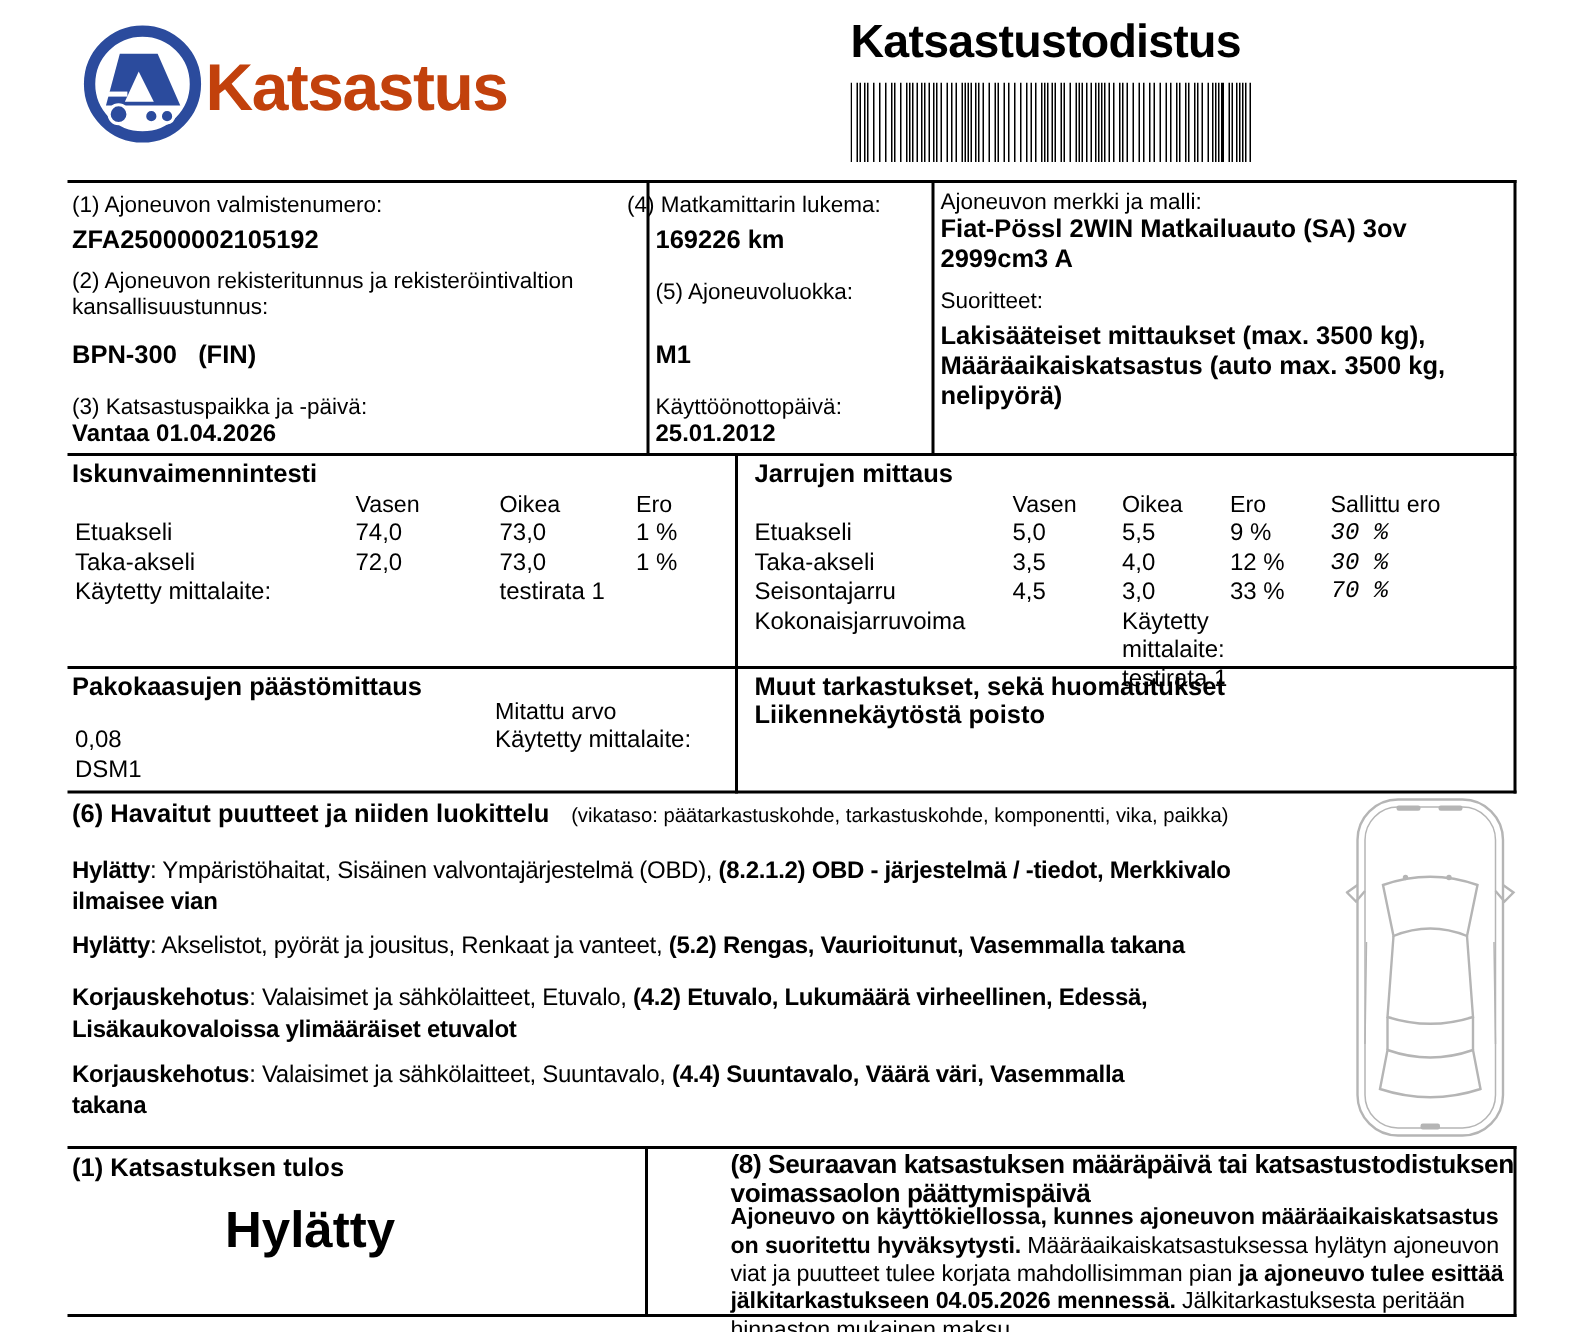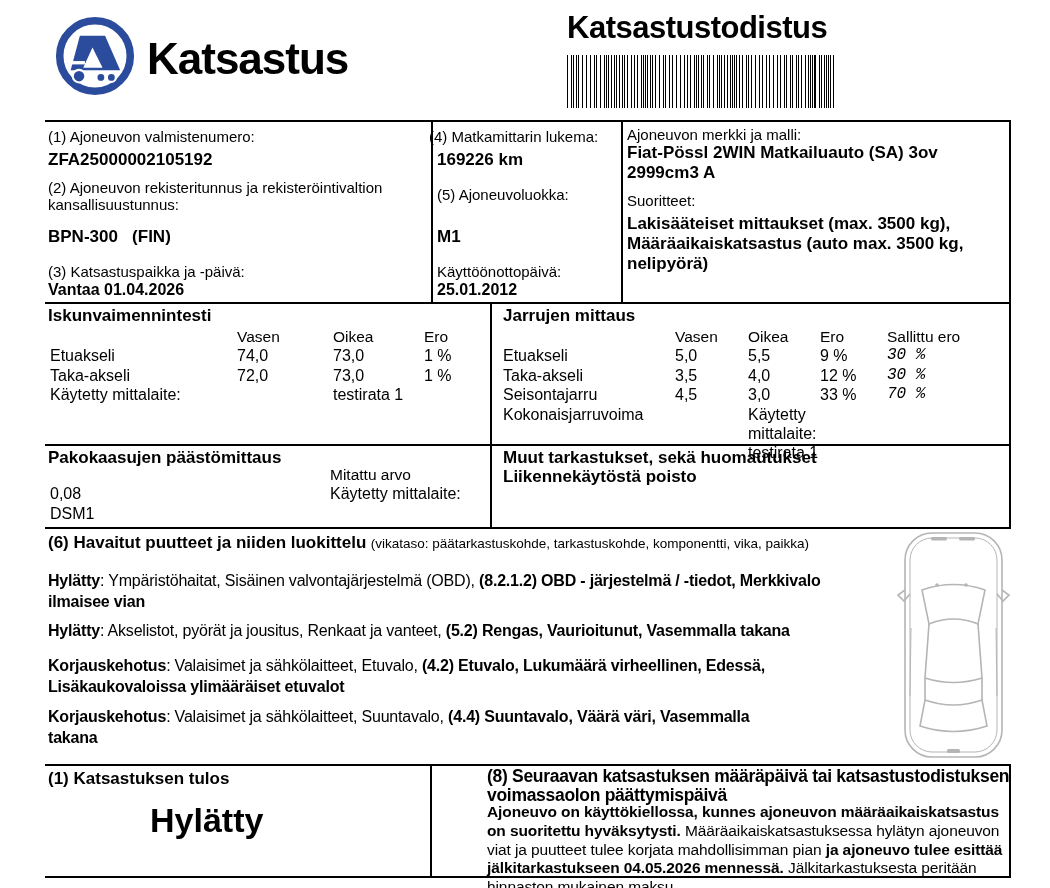--- a/index.html
+++ b/index.html
@@ -13,21 +13,21 @@
   .vline{position:absolute;width:2px;background:#000;}
   .lbl{font-size:15px;line-height:17px;}
   .val{font-size:17px;font-weight:bold;line-height:19px;}
   .b{font-weight:bold;}
   .i{font-style:italic;font-family:Liberation Mono, monospace;}
   .prewrap{white-space:pre-wrap;}
   .sect-title{font-size:17px;font-weight:bold;}
 
   
   .logo-wrap{left:53px;top:14px;display:flex;align-items:center;}
-  .logo-text{font-size:44px;font-weight:bold;letter-spacing:-1px;color:#000000;margin-left:10px;margin-top:6px;}
+  .logo-text{font-size:44px;font-weight:bold;letter-spacing:-1px;color:#c2410c;margin-top:6px;}
   .doc-title{left:567px;top:10px;font-size:31px;font-weight:bold;letter-spacing:-0.5px;}
   .barcode{left:567px;top:55px;width:305px;height:53px;display:flex;overflow:hidden;}
   .barcode div{background:#000;height:100%;flex:none;}
 
   
   .mgrid{display:grid;font-size:16px;line-height:19.4px;}
   .mgrid .hdr{font-size:15.5px;}
   .susp-grid{left:50px;top:327px;grid-template-columns:187px 96px 91px 76px;}
   .brake-grid{left:503px;top:327px;grid-template-columns:172px 73px 72px 67px 118px;}
   .emis-grid{left:50px;top:465px;grid-template-columns:280px 160px;}
@@ -166,21 +166,21 @@
 
 <div class="abs lbl" style="left:48px;top:128px">(1) Ajoneuvon valmistenumero:</div>
 <div class="abs val" style="left:48px;top:150px">ZFA25000002105192</div>
 
 <div class="abs lbl" style="left:48px;top:179px;width:375px">(2) Ajoneuvon rekisteritunnus ja rekisteröintivaltion kansallisuustunnus:</div>
 <div class="abs val prewrap" style="left:48px;top:227px">BPN-300   (FIN)</div>
 
 <div class="abs lbl" style="left:48px;top:263px">(3) Katsastuspaikka ja -päivä:</div>
 <div class="abs val" style="left:48px;top:280px;font-size:16px">Vantaa 01.04.2026</div>
 
-<div class="abs lbl" style="left:429px;top:128px">(4) Matkamittarin lukema:</div>
+<div class="abs lbl" style="left:418px;top:128px">(4) Matkamittarin lukema:</div>
 <div class="abs val" style="left:437px;top:150px">169226 km</div>
 
 <div class="abs lbl" style="left:437px;top:186px">(5) Ajoneuvoluokka:</div>
 <div class="abs val" style="left:437px;top:227px">M1</div>
 
 <div class="abs lbl" style="left:437px;top:263px">Käyttöönottopäivä:</div>
 <div class="abs val" style="left:437px;top:280px;font-size:16px">25.01.2012</div>
 
 <div class="abs lbl" style="left:627px;top:126px">Ajoneuvon merkki ja malli:</div>
 <div class="abs val" style="left:627px;top:143px;width:370px;line-height:20px">Fiat-Pössl 2WIN Matkailuauto (SA) 3ov 2999cm3 A</div>
@@ -251,21 +251,21 @@
   <div>0,08</div>
   <div>Käytetty mittalaite:</div>
   <div>DSM1</div>
 </div>
 
 <div class="abs sect-title" style="left:503px;top:448px;width:500px;line-height:19px">Muut tarkastukset, sekä huomautukset</div>
 <div class="abs sect-title" style="left:503px;top:467px">Liikennekäytöstä poisto</div>
 
 <div class="abs" style="left:48px;top:533px">
   <span class="sect-title">(6) Havaitut puutteet ja niiden luokittelu</span>
-  <span style="font-size:13.5px;margin-left:0">(vikataso: päätarkastuskohde, tarkastuskohde, komponentti, vika, paikka)</span>
+  <span style="font-size:13.5px;margin-left:10px">(vikataso: päätarkastuskohde, tarkastuskohde, komponentti, vika, paikka)</span>
 </div>
 
 <p class="defect" style="top:570px;max-width:810px"><span class="b">Hylätty</span><span>: Ympäristöhaitat, Sisäinen valvontajärjestelmä (OBD), </span><span class="b">(8.2.1.2) OBD - järjestelmä / -tiedot, Merkkivalo ilmaisee vian</span></p>
 
 <p class="defect" style="top:620px;max-width:840px"><span class="b">Hylätty</span><span>: Akselistot, pyörät ja jousitus, Renkaat ja vanteet, </span><span class="b">(5.2) Rengas, Vaurioitunut, Vasemmalla takana</span></p>
 
 <p class="defect" style="top:655px;max-width:790px"><span class="b">Korjauskehotus</span><span>: Valaisimet ja sähkölaitteet, Etuvalo, </span><span class="b">(4.2) Etuvalo, Lukumäärä virheellinen, Edessä, Lisäkaukovaloissa ylimääräiset etuvalot</span></p>
 
 <p class="defect" style="top:706px;max-width:750px"><span class="b">Korjauskehotus</span><span>: Valaisimet ja sähkölaitteet, Suuntavalo, </span><span class="b">(4.4) Suuntavalo, Väärä väri, Vasemmalla takana</span></p>
 

